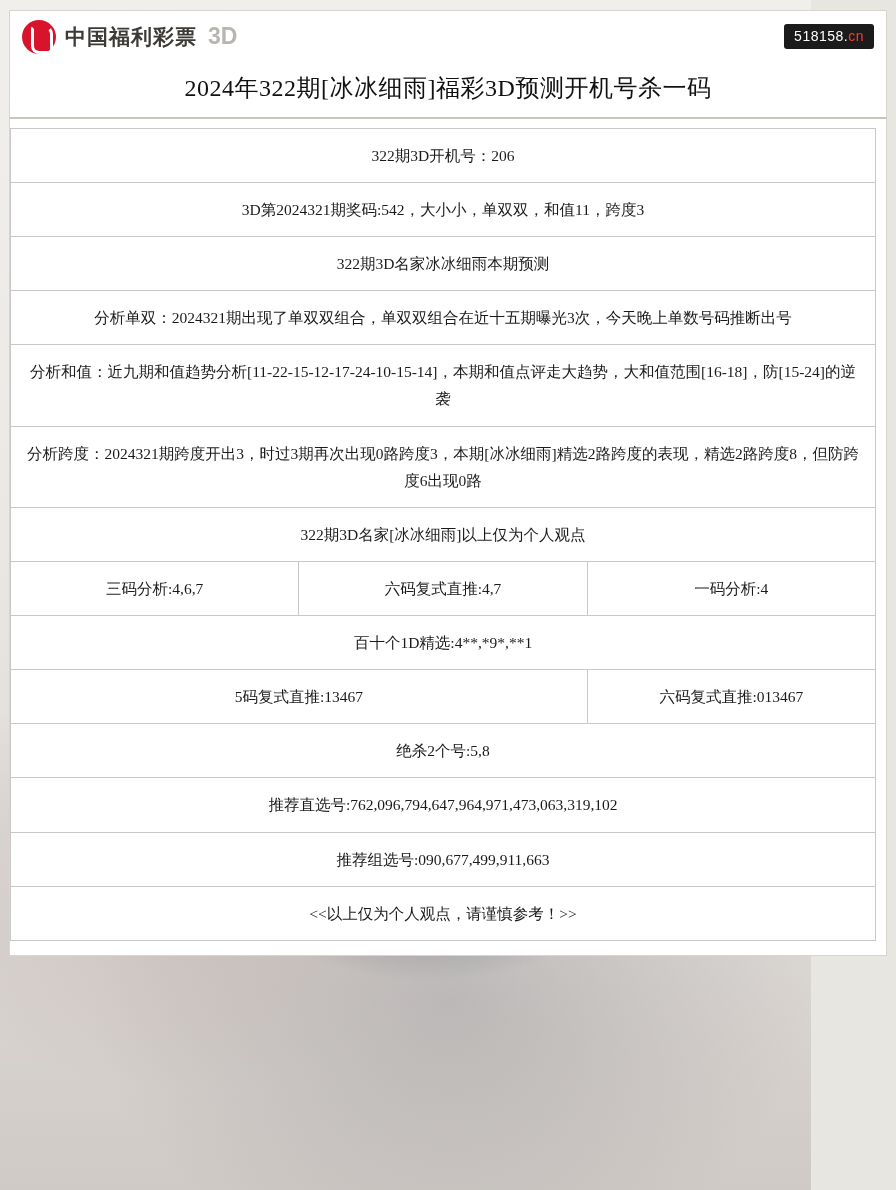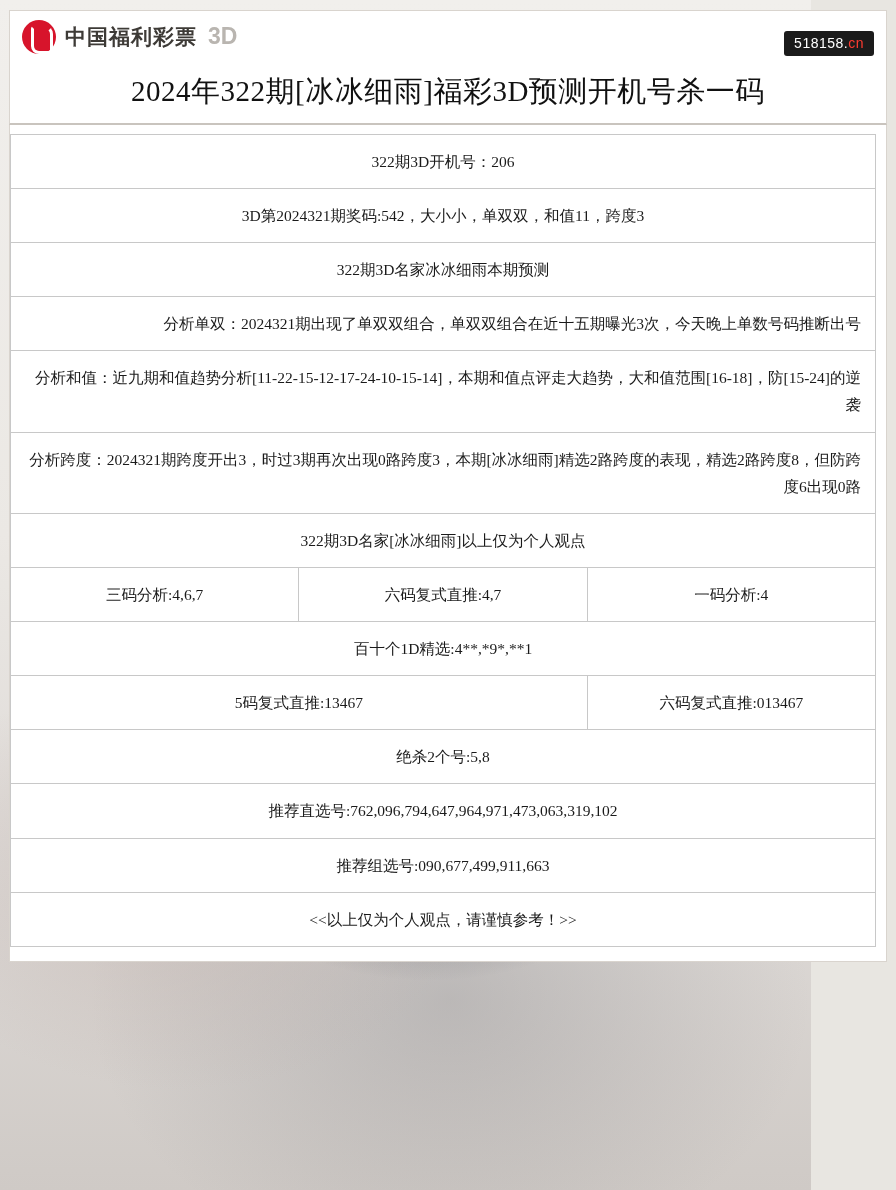--- a/index.html
+++ b/index.html
@@ -90,21 +90,21 @@
     font-family: "Liberation Sans", sans-serif;
     font-size: 23px;
     font-weight: bold;
     color: #b9b5b0;
     letter-spacing: 0px;
     margin-left: 2px;
   }
   .site-badge {
     position: absolute;
     right: 12px;
-    top: 20px;
+    top: 13px;
     background: #1b1b1b;
     color: #ffffff;
     font-family: "Liberation Sans", sans-serif;
     font-size: 14px;
     padding: 4px 10px 5px 10px;
     border-radius: 3px;
     letter-spacing: 0.5px;
   }
   .site-badge .tld { color: #ff3b30; }
 
@@ -112,21 +112,21 @@
   .title-bar {
     background: #ffffff;
     border: 1px solid #d9d4ce;
     border-top: none;
     border-bottom: 2px solid #c9c4be;
     text-align: center;
     padding: 12px 10px 14px 10px;
   }
   .title-bar h1 {
     margin: 0;
-    font-size: 29px;
+    font-size: 24px;
     font-weight: normal;
     color: #111111;
     letter-spacing: 0.5px;
     line-height: 1.2;
     font-family: "Liberation Serif", serif;
   }
 
   
   .tbl-wrap {
     background: #ffffff;
@@ -143,21 +143,21 @@
   table.main td {
     border: 1px solid #c8c8c8;
     padding: 13px 14px;
     font-size: 15.5px;
     color: #1a1a1a;
     line-height: 1.75;
     vertical-align: middle;
     font-family: "Liberation Serif", serif;
   }
   td.center { text-align: center; }
-  td.just { text-align: right; }
+  td.just { text-align: center; }
   .row-tall td { padding-top: 15px; padding-bottom: 15px; }
   .note td {
     text-align: center;
     font-size: 15.5px;
     padding: 14px;
   }
 </style>
 </head>
 <body>
 

